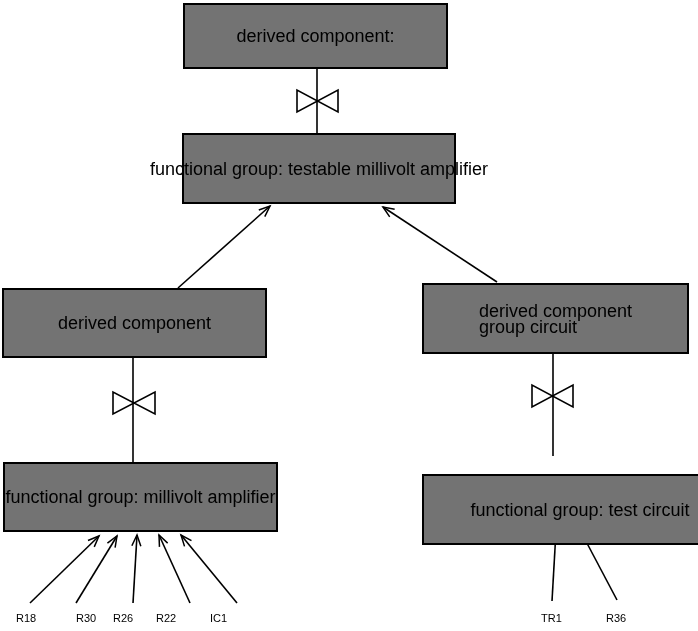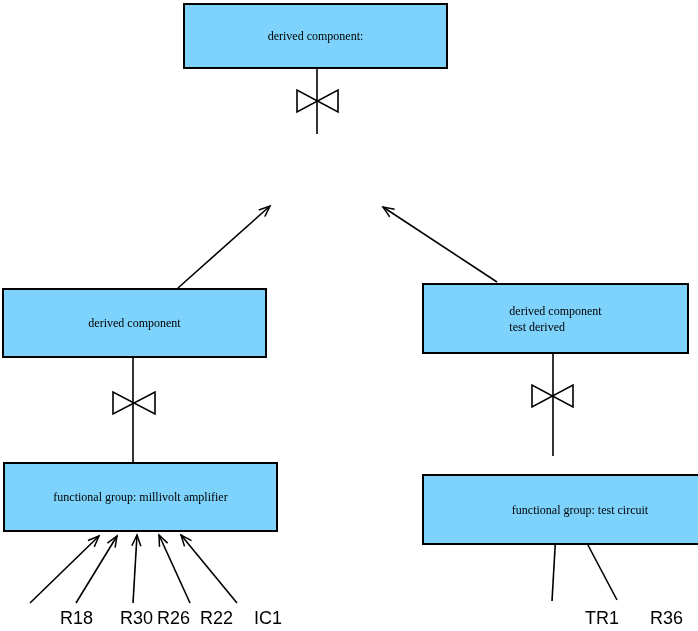--- a/index.html
+++ b/index.html
@@ -1,27 +1,27 @@
 <!DOCTYPE html>
 <html><head>
 <meta charset="utf-8">
 <style>
   html,body{margin:0;padding:0;background:#ffffff;}
   body{width:698px;height:631px;font-family:"Liberation Sans",sans-serif;color:#000;}
   .canvas{position:relative;width:698px;height:631px;background:#ffffff;overflow:hidden;}
   .wires{position:absolute;left:0;top:0;width:698px;height:631px;}
   .box{
     position:absolute;box-sizing:border-box;
-    border:2px solid #000;background:#7dd3fc;
+    border:2px solid #000;background:#737373;
     display:flex;align-items:center;justify-content:center;
-    font-size:12px;line-height:16px;font-family:Liberation Serif, serif;
+    font-size:18px;line-height:16px;
   }
   .box-text{text-align:left;}
   .ln{display:block;white-space:pre;}
-  .leaf{position:absolute;font-size:18px;line-height:16px;margin-left:44px;}
+  .leaf{position:absolute;font-size:11px;line-height:16px;}
   
   #box-derived-testable{left:183px;top:3px;width:265px;height:66px;}
   #box-fg-testable{left:182px;top:133px;width:274px;height:71px;}
   #box-derived-mva{left:2px;top:288px;width:265px;height:70px;}
   #box-derived-test{left:422px;top:283px;width:267px;height:71px;}
   #box-fg-mva{left:3px;top:462px;width:275px;height:70px;justify-content:center;}
   #box-fg-test{left:422px;top:456px;width:316px;height:71px;margin-top:18px;}
   
   #leaf-r18{left:16px;top:610px;}
   #leaf-r30{left:76px;top:610px;}
@@ -64,31 +64,36 @@
     <line x1="552" y1="601" x2="556" y2="531" stroke="#000000" stroke-width="1.6" marker-end="url(#oa)"></line>
     <line x1="617" y1="600" x2="580" y2="530" stroke="#000000" stroke-width="1.6" marker-end="url(#oa)"></line>
   </svg>
 
   <div class="box" id="box-derived-testable">
     <div class="box-text">
       <span class="ln">derived component:</span>
     </div>
   </div>
 
+  <div class="box" id="box-fg-testable">
+    <div class="box-text">
+      <span class="ln">functional group: testable millivolt amplifier</span>
+    </div>
+  </div>
 
   <div class="box" id="box-derived-mva">
     <div class="box-text">
       <span class="ln">derived component</span>
     </div>
   </div>
 
   <div class="box" id="box-derived-test">
     <div class="box-text">
       <span class="ln">derived component</span>
-      <span class="ln">test derived</span>
+      <span class="ln">group circuit</span>
     </div>
   </div>
 
   <div class="box" id="box-fg-mva">
     <div class="box-text">
       <span class="ln">functional group: millivolt amplifier</span>
     </div>
   </div>
 
   <div class="box" id="box-fg-test">

